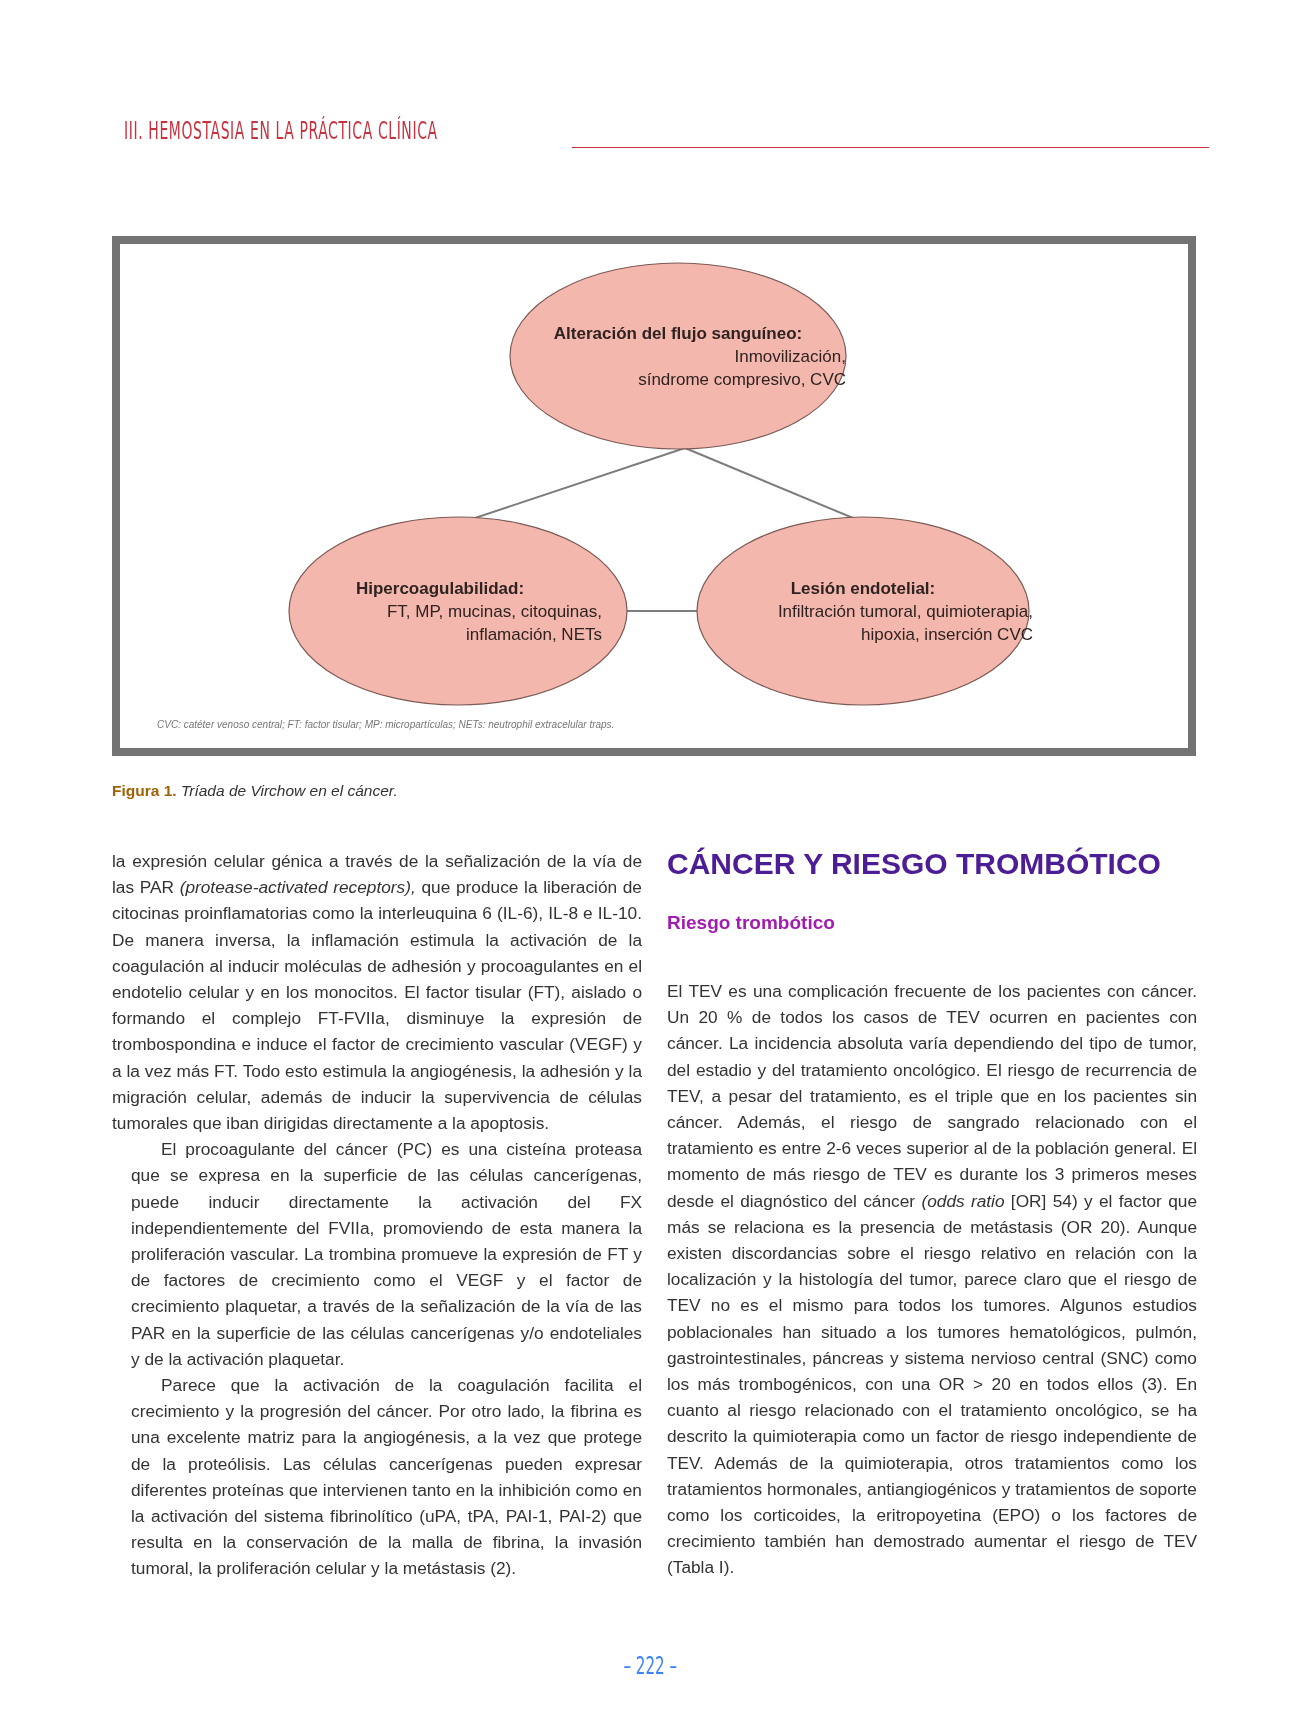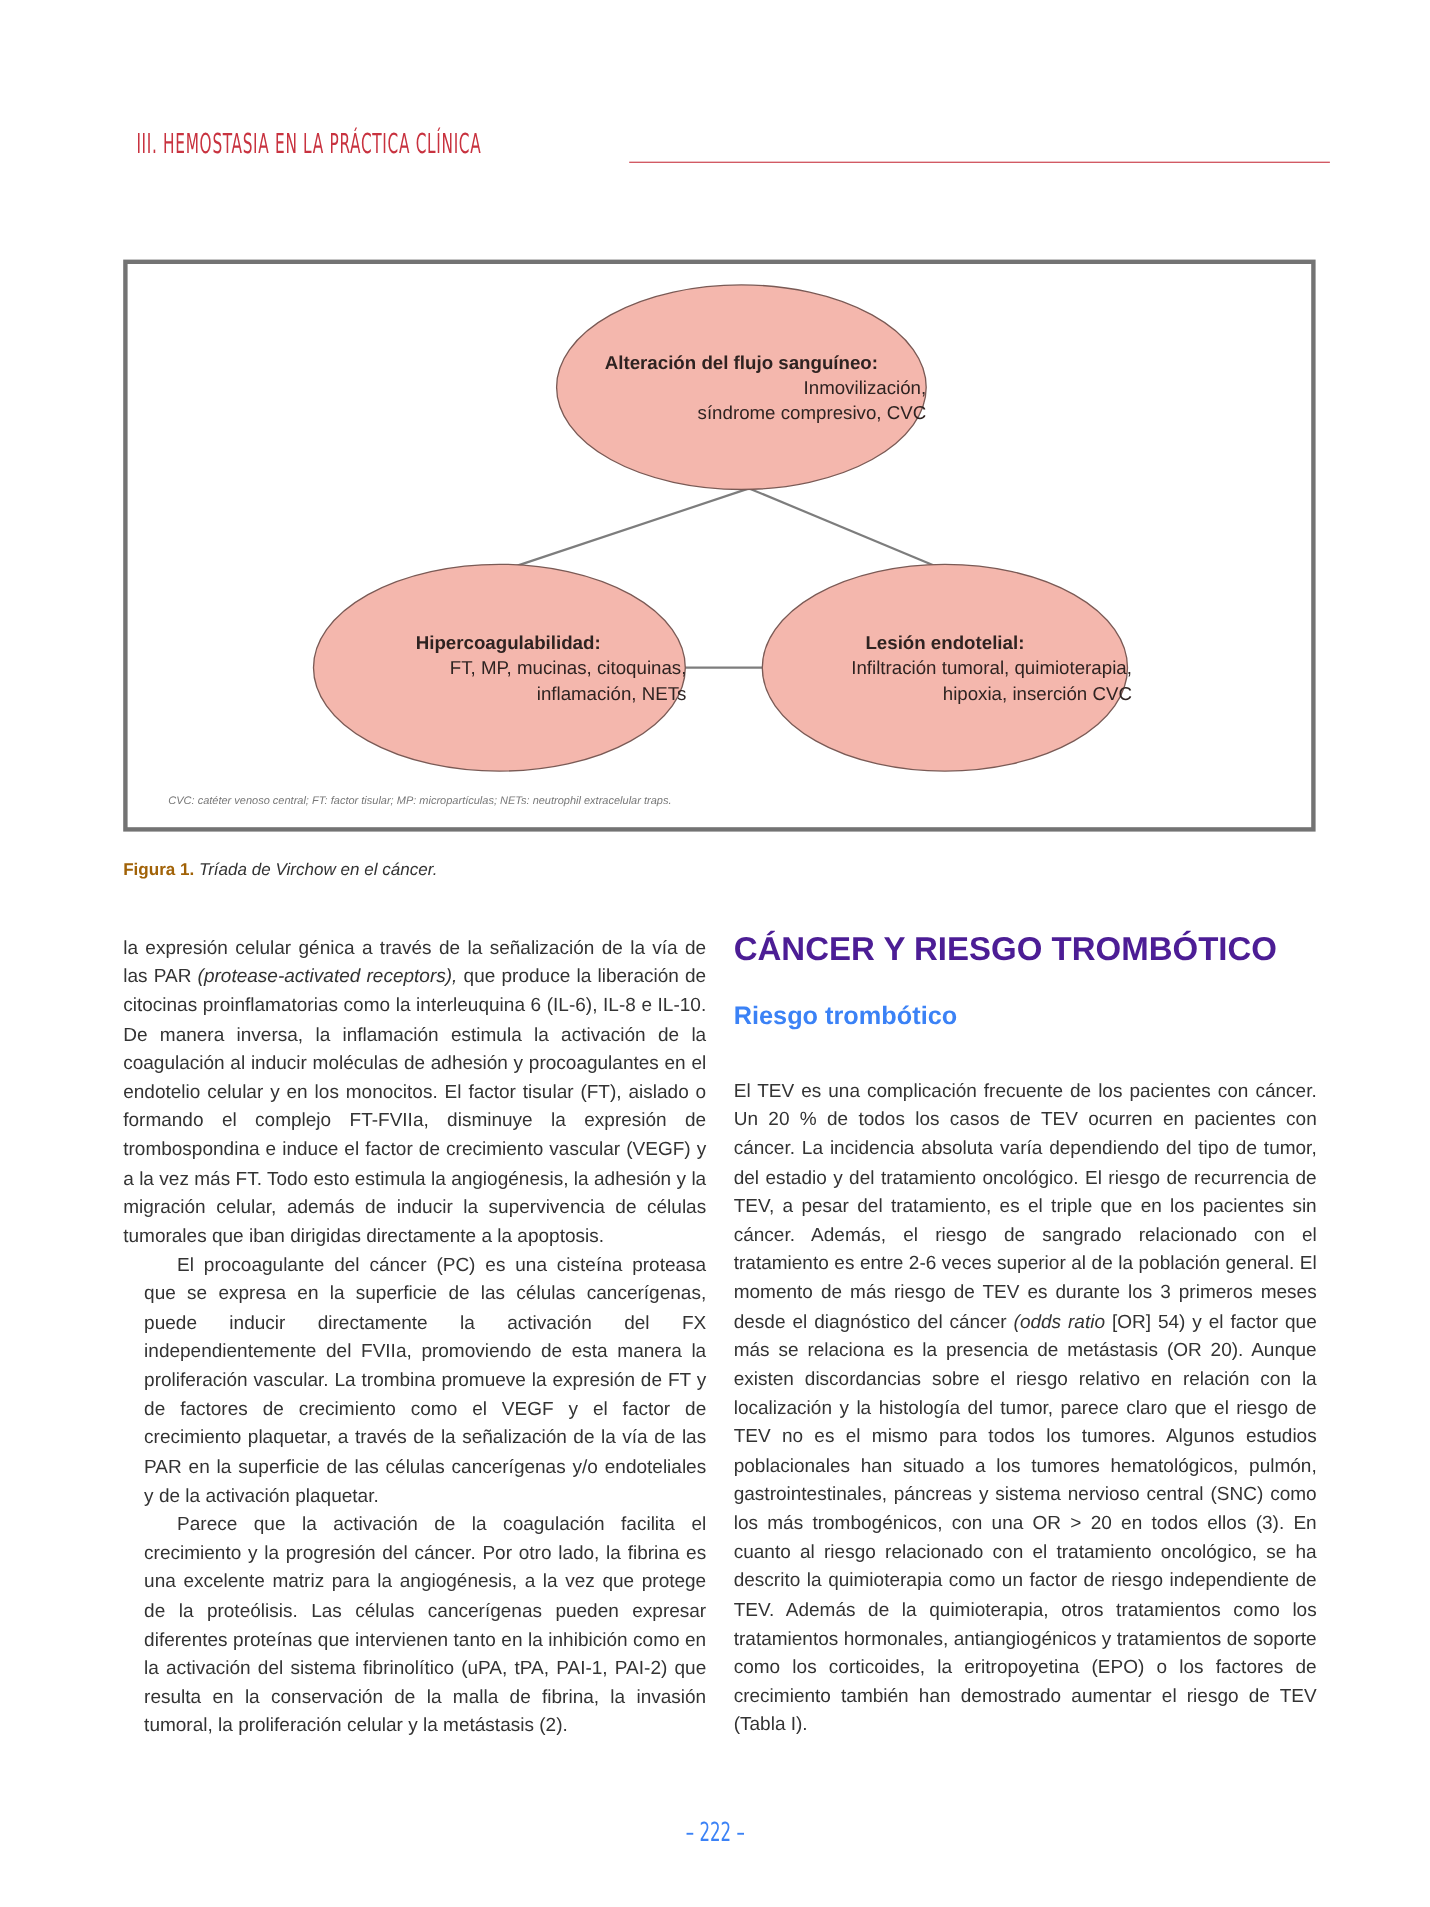--- a/index.html
+++ b/index.html
@@ -8,38 +8,38 @@
 
   .running-header { position: absolute; left: 124px; top: 118px; width: 1085px; height: 34px;
                     display: flex; align-items: flex-start; }
   .running-header .title { font-family: "DejaVu Sans Condensed", "Liberation Sans Narrow", "Liberation Sans", sans-serif;
                             color: #c8323f; font-size: 25px; letter-spacing: 1px; white-space: nowrap;
                             transform: scaleX(0.62); transform-origin: left bottom; line-height: 1; }
   .running-header .rule { position: absolute; left: 448px; right: 0; bottom: 4px; height: 0;
                           border-top: 1.5px solid #c8323f; }
 
   .figure-box { position: absolute; left: 112px; top: 236px; width: 1084px; height: 520px;
-                border: 4px solid #737373; box-sizing: border-box; }
+                border: 8px solid #737373; box-sizing: border-box; }
   .figure-box svg { position: absolute; left: 0; top: 0; }
   .ellipse-text { position: absolute; text-align: center; color: #2e2321; font-size: 17px; line-height: 23px; }
   .ellipse-text .head { font-weight: bold; display: block; }
   .ellipse-text .body { display: block; text-align: right; }
   .figure-notes { position: absolute; left: 16px; bottom: 18px; font-size: 10px; font-style: italic; color: #777; margin-left: 21px; }
 
   .figure-caption { position: absolute; left: 112px; top: 782px; font-size: 15.5px; color: #333; }
   .figure-caption .label { color: #a16207; font-weight: bold; }
   .figure-caption .text { font-style: italic; }
 
   .col { position: absolute; width: 530px; font-size: 17.3px; line-height: 26.2px; color: #333; text-align: justify; }
   .col p { margin: 0; hyphens: auto; }
   .col p.indent { text-indent: 30px; margin-left: 19px; }
   .col-left { left: 112px; top: 848px; }
   .col-right { left: 667px; top: 848px; }
   .h1 { color: #4c1d95; font-weight: bold; font-size: 30px; line-height: 32px; margin: 0 0 28px 0; }
-  .h2 { color: #3b82f6; font-weight: bold; font-size: 23px; line-height: 30px; margin: 0 0 40px 0; }
+  .h2 { color: #a21caf; font-weight: bold; font-size: 19px; line-height: 30px; margin: 0 0 40px 0; }
 
   .page-number { position: absolute; left: 0; width: 1300px; top: 1652px; text-align: center;
                  color: #3b82f6; font-size: 24px; font-family: "DejaVu Sans Condensed", "Liberation Sans", sans-serif; }
   .page-number span { display: inline-block; transform: scaleX(0.7); }
 </style>
 </head>
 <body>
 
 <div class="running-header">
   <span class="title">III. HEMOSTASIA EN LA PRÁCTICA CLÍNICA</span>
@@ -54,21 +54,21 @@
     <ellipse cx="558" cy="112" rx="168" ry="93" fill="#f4b7ad" stroke="#7a5a55" stroke-width="1.2"></ellipse>
     <ellipse cx="338" cy="367" rx="169" ry="94" fill="#f4b7ad" stroke="#7a5a55" stroke-width="1.2"></ellipse>
     <ellipse cx="743" cy="367" rx="166" ry="94" fill="#f4b7ad" stroke="#7a5a55" stroke-width="1.2"></ellipse>
   </svg>
 
   <div class="ellipse-text" style="left:390px; top:78px; width:336px;">
     <span class="head">Alteración del flujo sanguíneo:</span>
     <span class="body">Inmovilización,</span>
     <span class="body">síndrome compresivo, CVC</span>
   </div>
-  <div class="ellipse-text" style="left:184px; top:333px; width:324px;">
+  <div class="ellipse-text" style="left:158px; top:333px; width:324px;">
     <span class="head">Hipercoagulabilidad:</span>
     <span class="body">FT, MP, mucinas, citoquinas,</span>
     <span class="body">inflamación, NETs</span>
   </div>
   <div class="ellipse-text" style="left:573px; top:333px; width:340px;">
     <span class="head">Lesión endotelial:</span>
     <span class="body">Infiltración tumoral, quimioterapia,</span>
     <span class="body">hipoxia, inserción CVC</span>
   </div>
 

